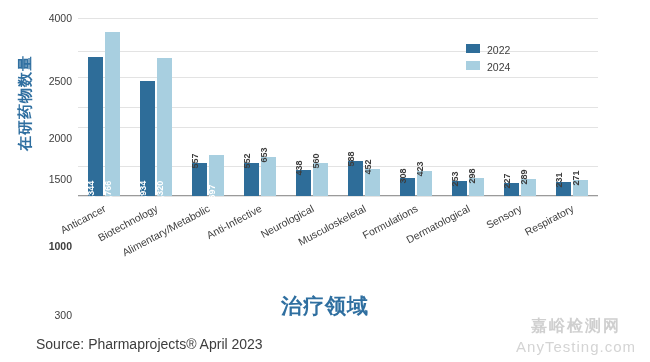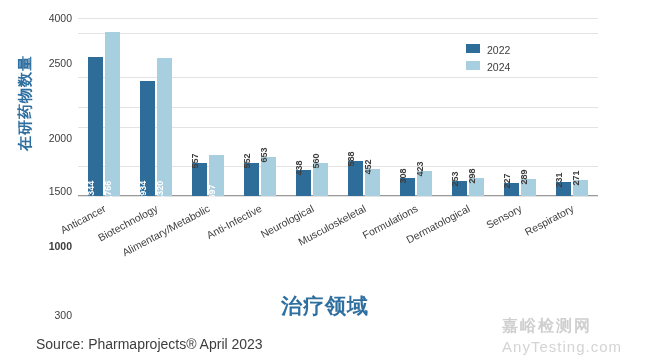--- a/index.html
+++ b/index.html
@@ -190,23 +190,23 @@
     position: absolute;
     left: 36px;
     top: 336px;
     font-size: 14px;
     color: #3d3d3d;
   }
 
   
   .watermark {
     position: absolute;
-    right: 28px;
+    right: 14px;
     top: 316px;
-    text-align: left;
+    text-align: center;
     color: #c9c9c9;
     user-select: none;
   }
   .watermark .wm-main {
     font-size: 16px;
     font-weight: bold;
     letter-spacing: 2px;
     color: #cfcfcf;
   }
   .watermark .wm-sub {
@@ -228,26 +228,26 @@
   <div class="plot">
     <div id="gridlines">
         <div class="gridline" style="top: 178px;"></div>
         <div class="gridline" style="top: 148.333px;">
           <span class="ytick" style="top: 148.333px;">300</span>
         </div>
         <div class="gridline" style="top: 109px; font-weight: bold;">
           <span class="ytick" style="top: 118.667px;">1000</span>
         </div>
         <div class="gridline" style="top: 89px;">
-          <span class="ytick" style="top: 84px;">1500</span>
+          <span class="ytick" style="top: 72px;">1500</span>
         </div>
         <div class="gridline" style="top: 59.3333px;">
           <span class="ytick" style="top: 61px; margin-left: 40px;">2000</span>
         </div>
-        <div class="gridline" style="top: 15px;">
+        <div class="gridline" style="top: 33px;">
           <span class="ytick" style="top: 29.6667px;">2500</span>
         </div>
         <div class="gridline" style="top: 0px;">
           <span class="ytick" style="top: 0px;">4000</span>
         </div>
       </div>
     <div class="axis-baseline"></div>
     <div class="groups" id="groups">
         <div class="group">
           <div class="bar y2022" style="height: 139.077px;">

